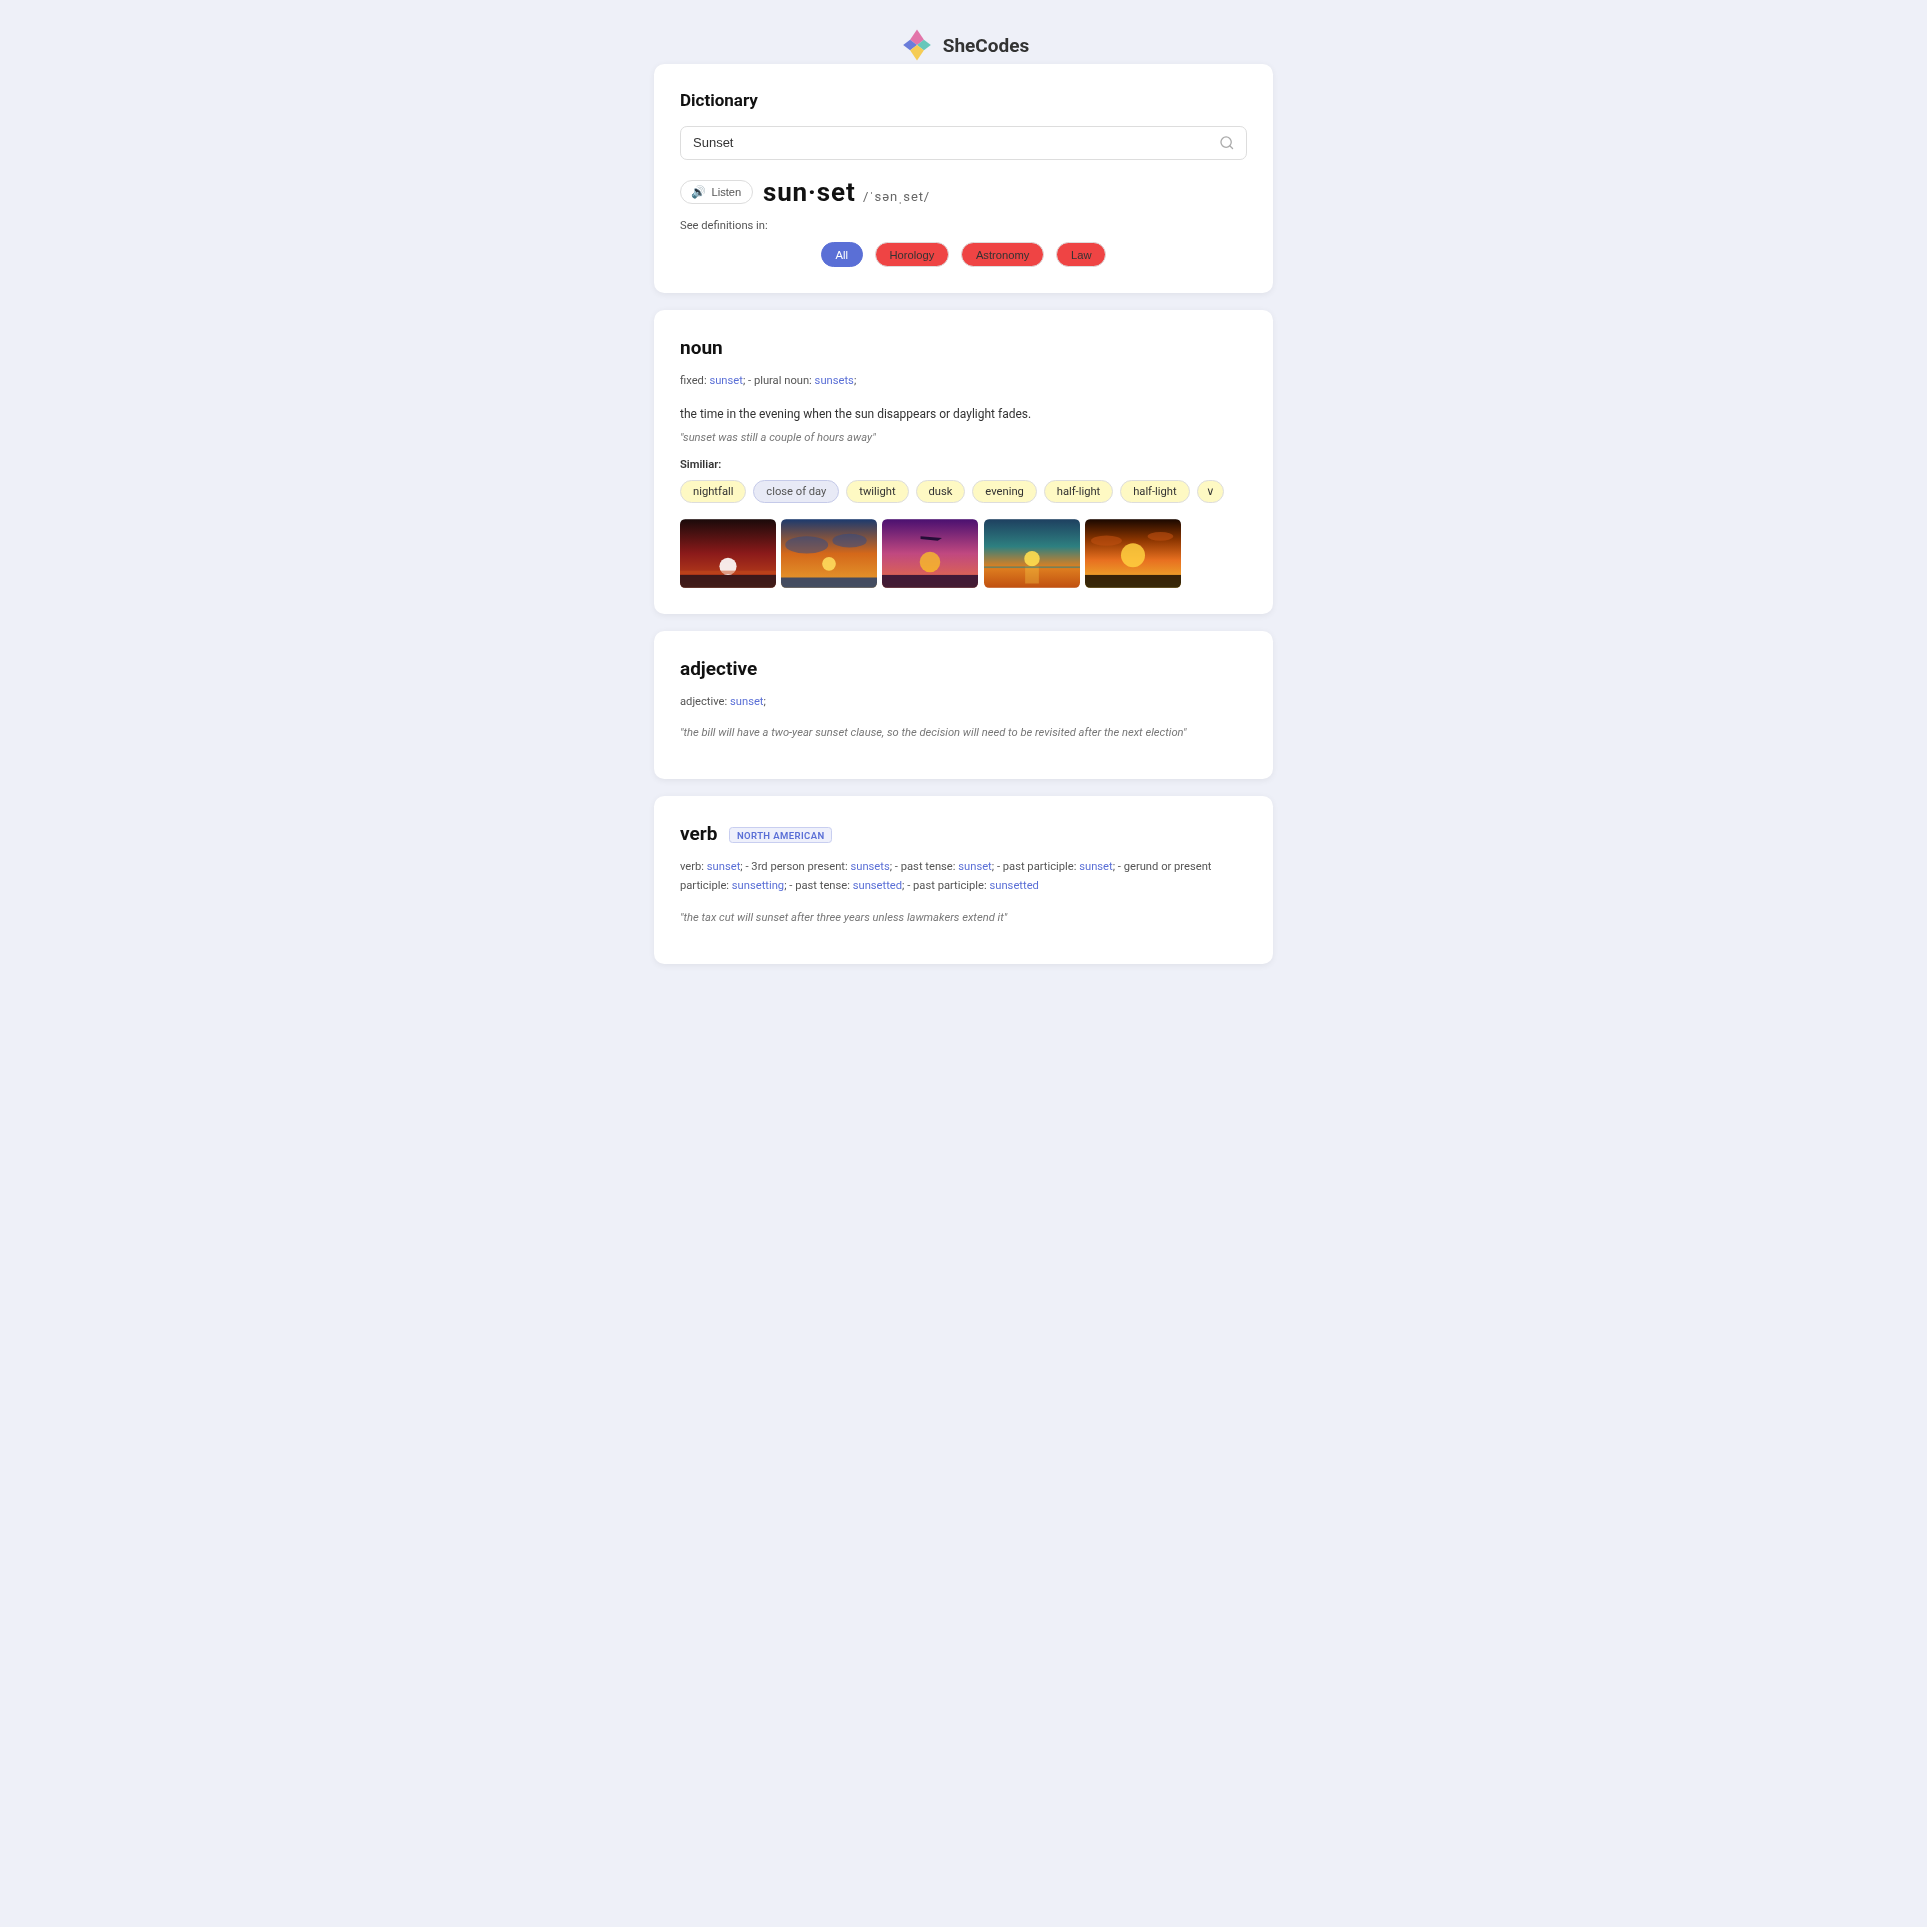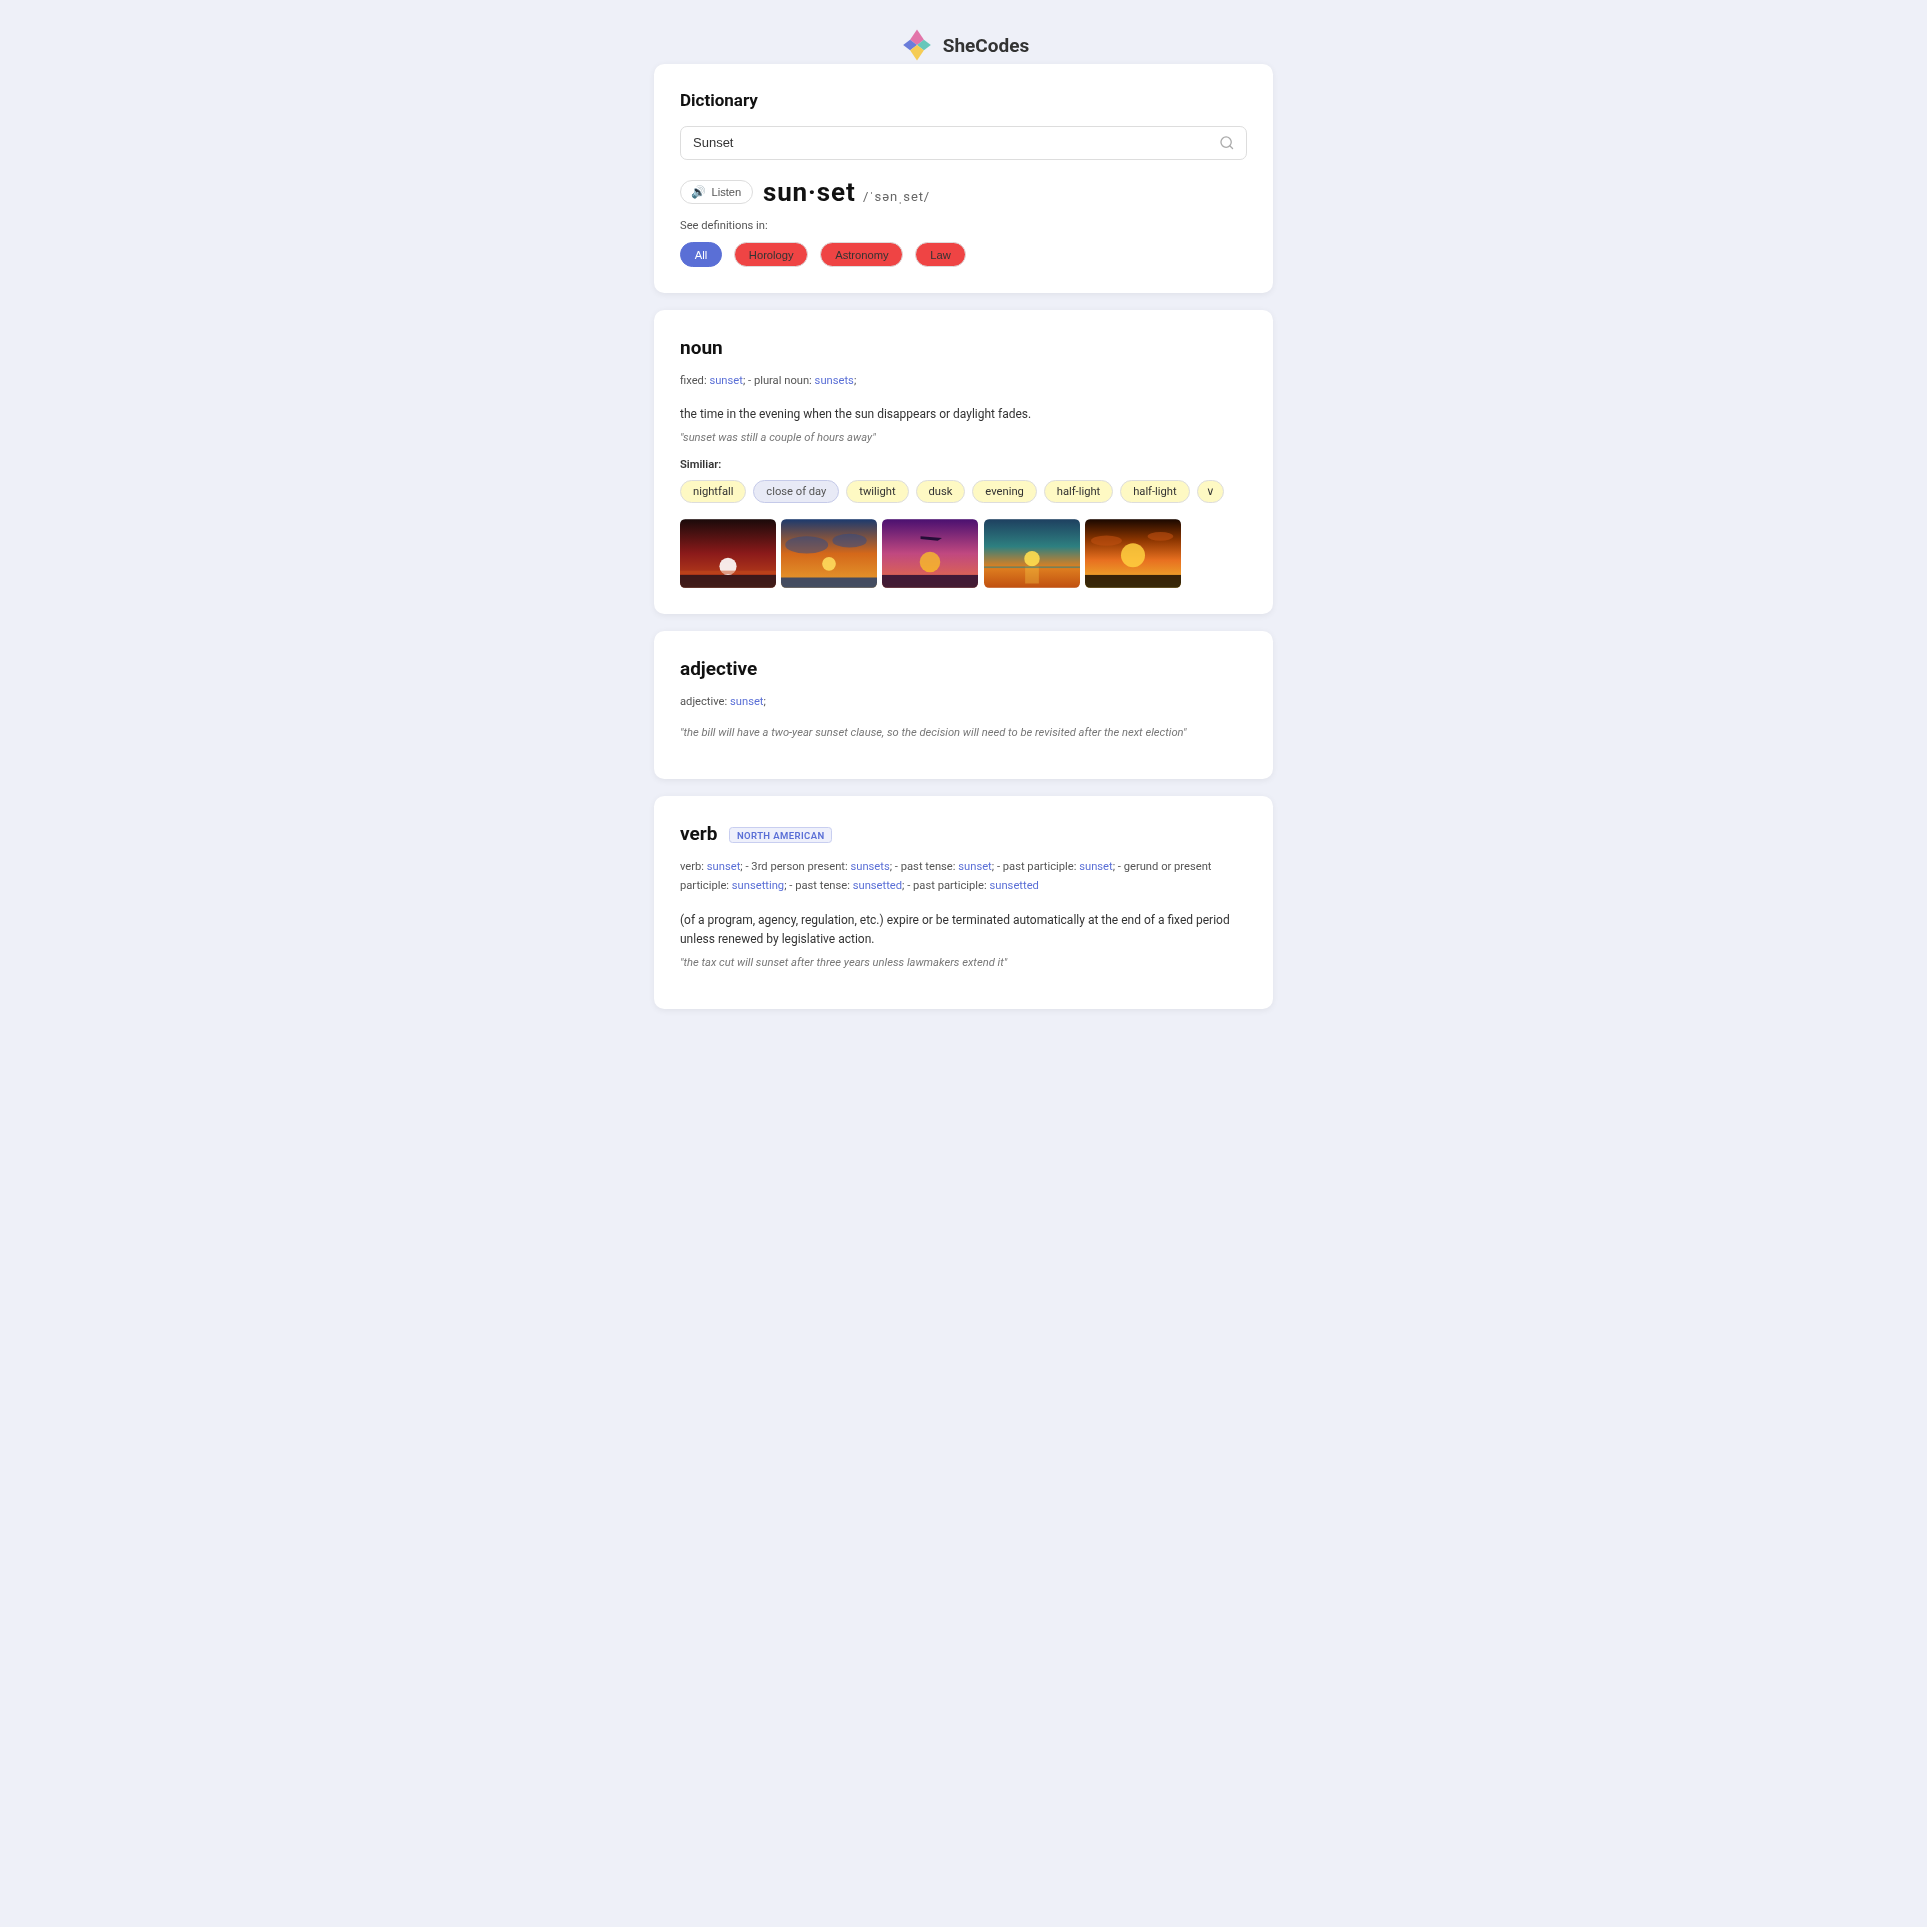--- a/index.html
+++ b/index.html
@@ -122,20 +122,21 @@
     .see-definitions {
       font-size: 11.2px;
       color: #555;
       margin-bottom: 10.3px;
     }
 
     .filter-buttons {
       display: flex;
       gap: 12px;
       flex-wrap: wrap;
+      justify-content: center;
     }
 
     .filter-btn {
       padding: 5.2px 13.8px;
       border-radius: 17px;
       border: 1.3px solid #ddd;
       background: #ef4444;
       font-size: 11.2px;
       cursor: pointer;
       color: #333;
@@ -435,18 +436,17 @@
   <section class="card">
     <h2 class="pos-heading">
       <span>verb</span>
       <span class="pos-badge">NORTH AMERICAN</span>
     </h2>
 
     <div class="inflections">
       <span>verb: </span><a href="#" style="color: rgb(90, 111, 214); text-decoration: none;">sunset</a><span>;  -  3rd person present: </span><a href="#" style="color: rgb(90, 111, 214); text-decoration: none;">sunsets</a><span>;  -  past tense: </span><a href="#" style="color: rgb(90, 111, 214); text-decoration: none;">sunset</a><span>;  -  past participle: </span><a href="#" style="color: rgb(90, 111, 214); text-decoration: none;">sunset</a><span>;  -  gerund or present participle: </span><a href="#" style="color: rgb(90, 111, 214); text-decoration: none;">sunsetting</a><span>;  -  past tense: </span><a href="#" style="color: rgb(90, 111, 214); text-decoration: none;">sunsetted</a><span>;  -  past participle: </span><a href="#" style="color: rgb(90, 111, 214); text-decoration: none;">sunsetted</a>
     </div>
 
-    <div class="definition-text">(of a program, agency, regulation, etc.) expire or be terminated automatically at the end of a fixed period unless renewed by legislative action.</div>
     <div class="example-text">"the tax cut will sunset after three years unless lawmakers extend it"</div>
   </section>
 
 </main>
 
 
 </body></html>

